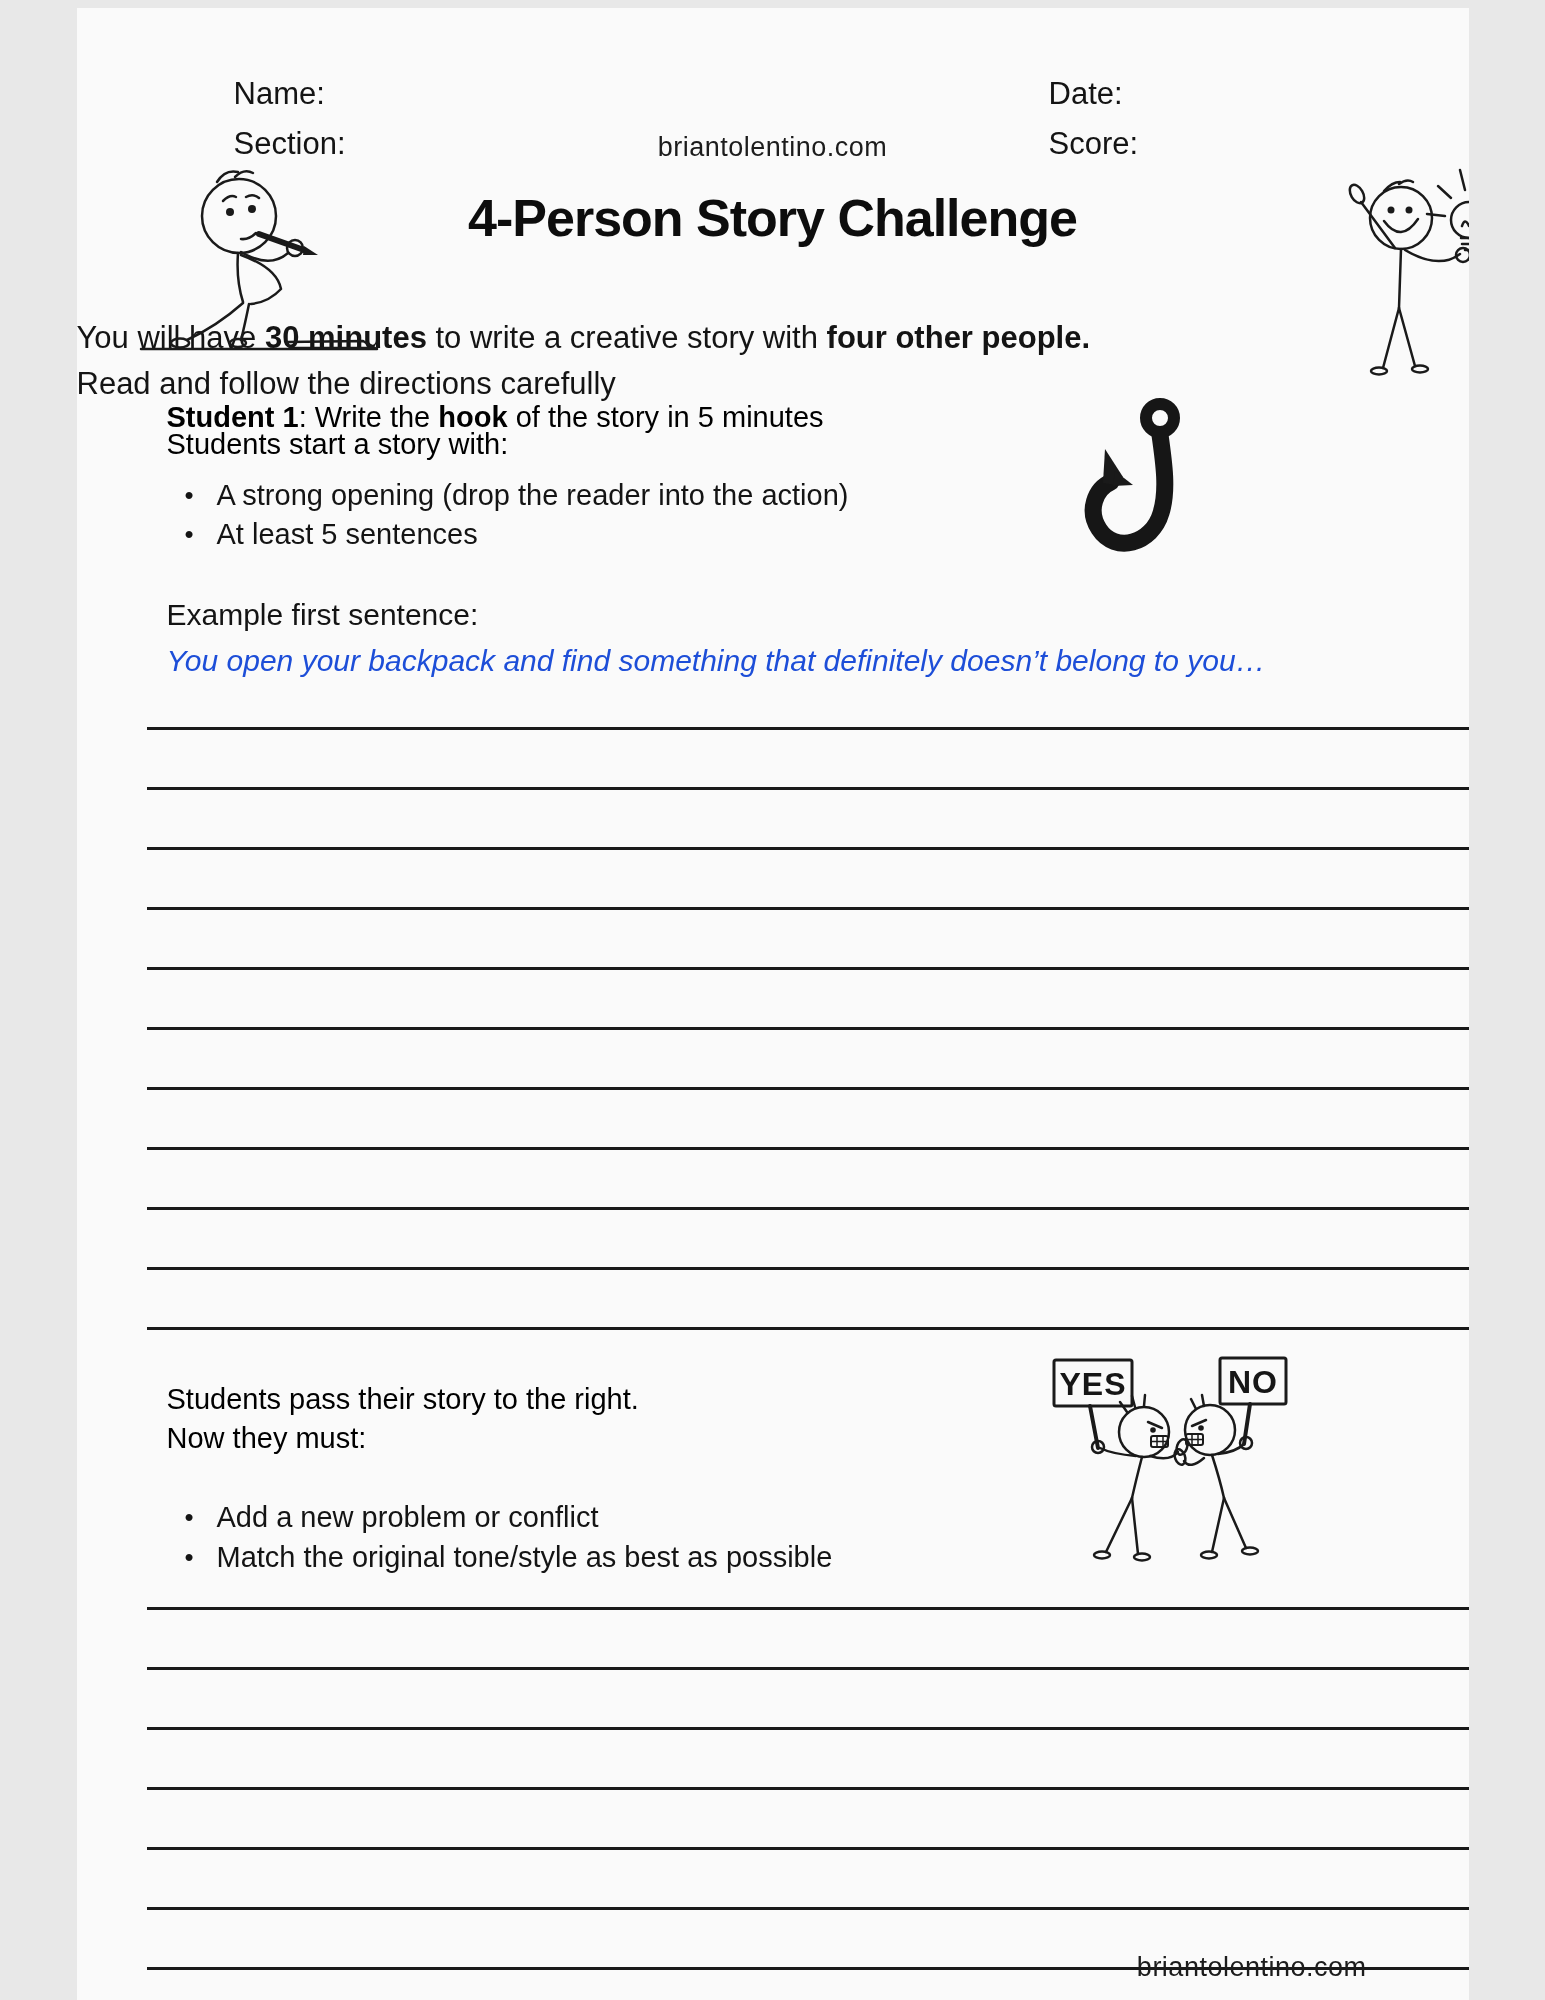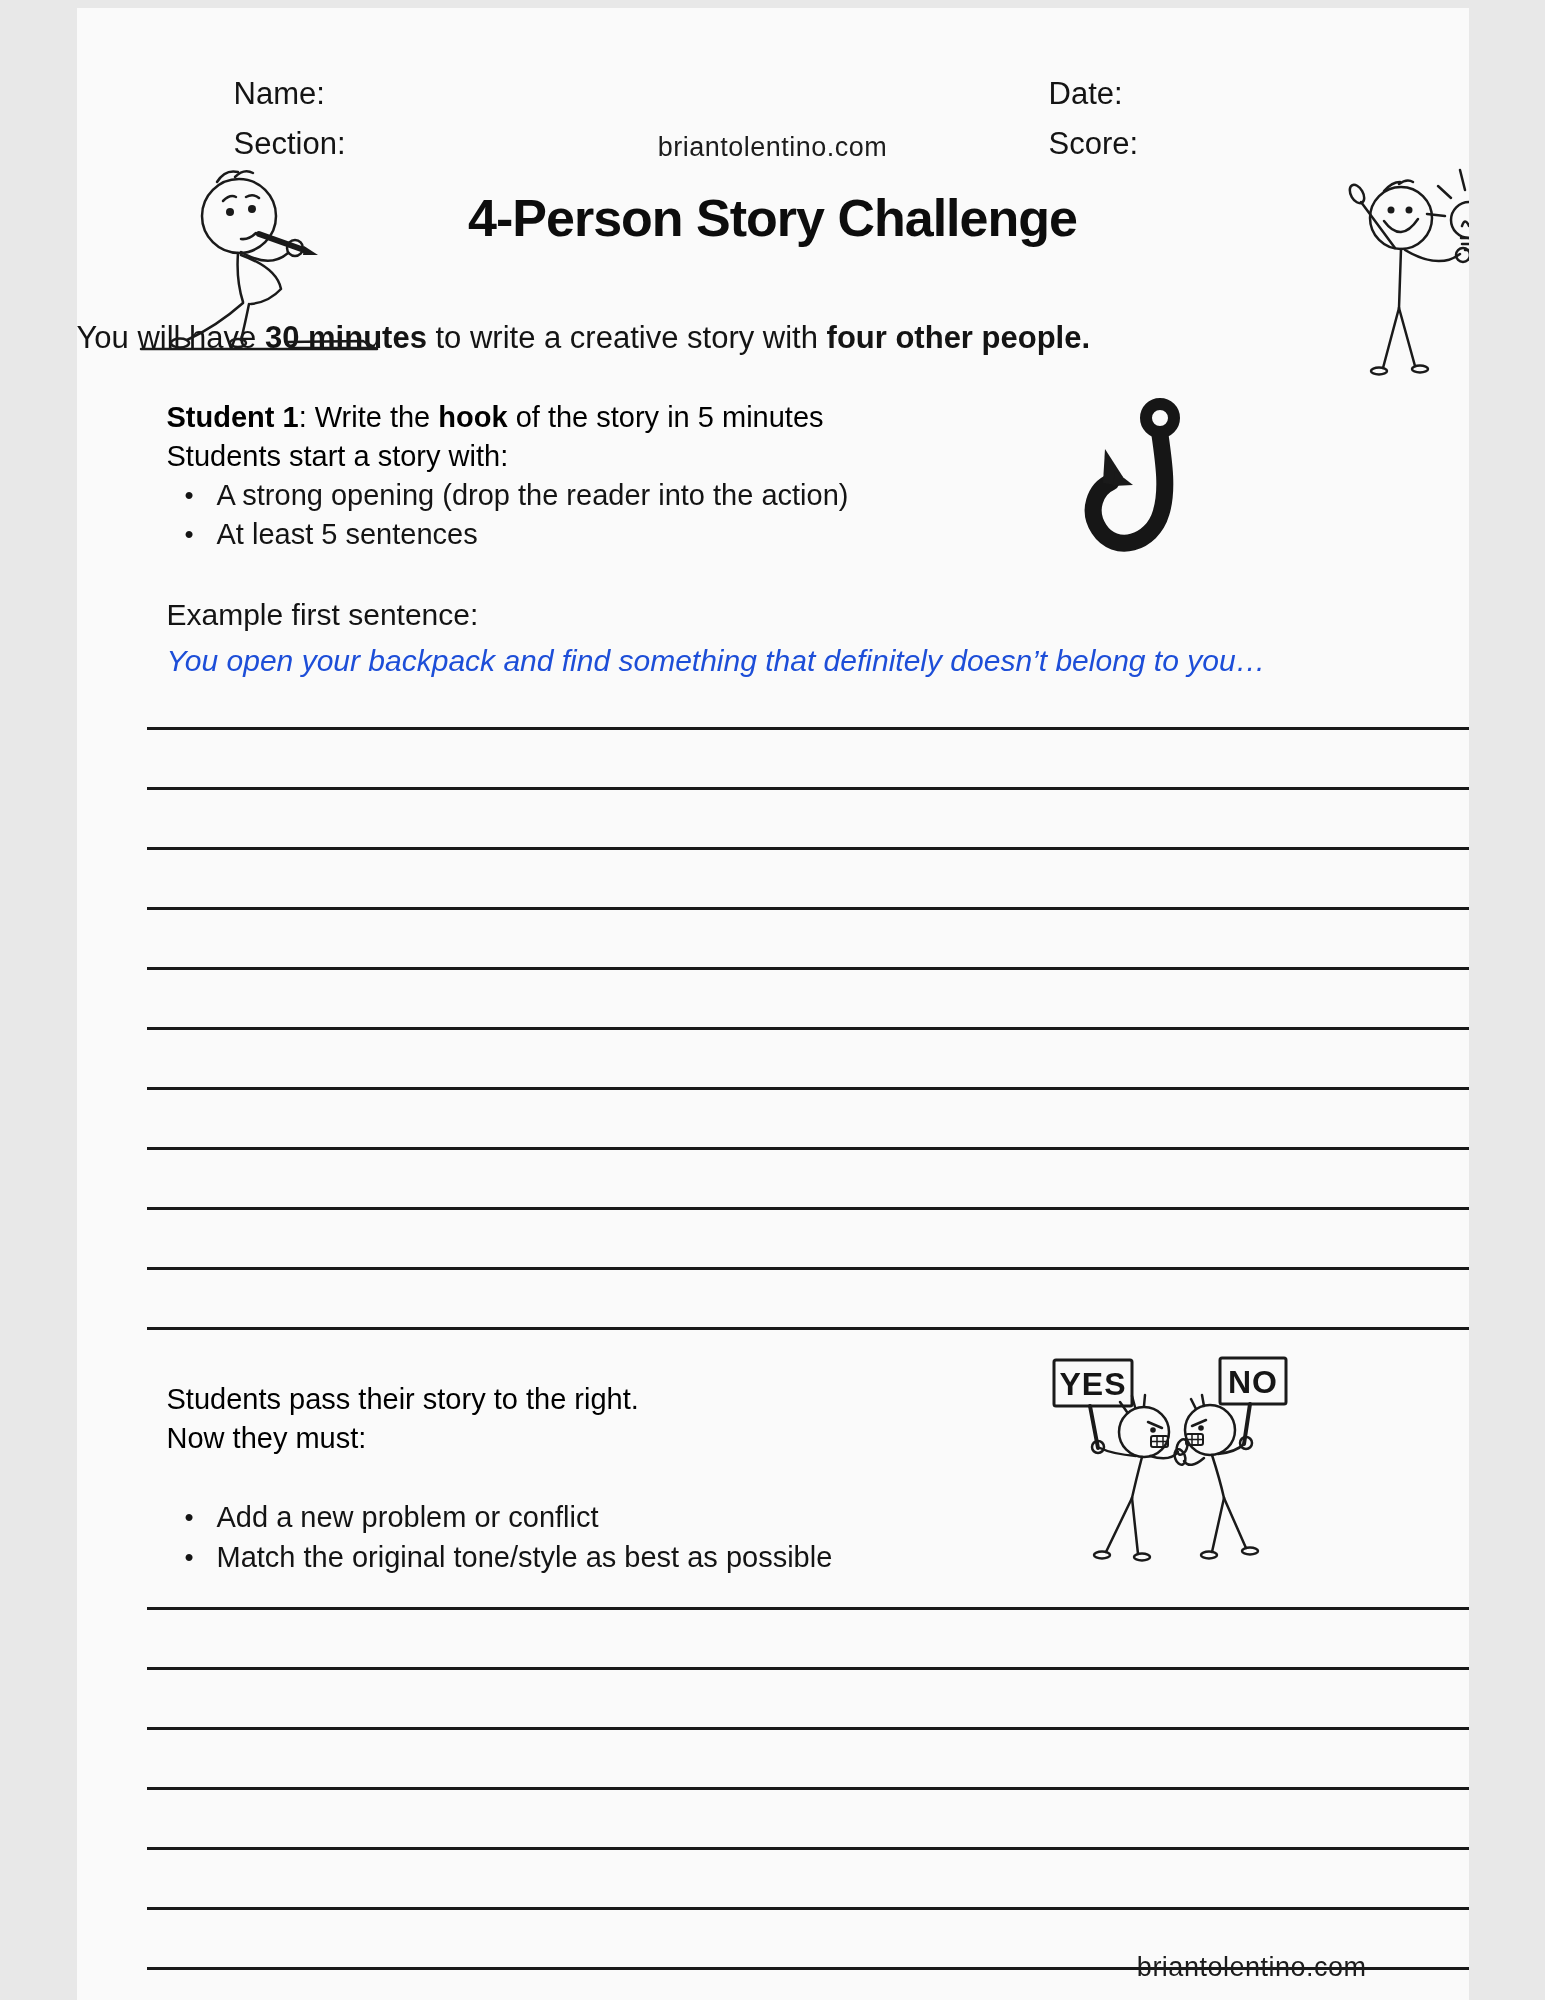--- a/index.html
+++ b/index.html
@@ -43,20 +43,21 @@
 <div class="page">
 
   <div class="abs hdr-label" style="left:157px;top:70px;">Name:</div>
   <div class="abs hdr-label" style="left:972px;top:70px;">Date:</div>
   <div class="abs hdr-label" style="left:157px;top:120px;">Section:</div>
   <div class="abs hdr-label" style="left:972px;top:120px;">Score:</div>
   <div class="abs site-top" style="top:124px;">briantolentino.com</div>
 
   <div class="abs title" style="top:180px;">4-Person Story Challenge</div>
   <div class="abs intro" style="top:312px;"><span>You will have </span><b>30 minutes</b><span> to write a creative story with </span><b>four other people.</b></div>
+  <div class="abs intro" style="top:358px;">Read and follow the directions carefully</div>
 
   <svg class="abs" style="left:60px;top:148px;" width="245" height="210" viewBox="0 0 245 210">
     <line class="sk" x1="4" y1="193" x2="240" y2="193"></line>
     <path class="sk" d="M150 186 L226 185 L238 192 L153 192 Z"></path>
     <circle class="sk" cx="102" cy="60" r="37"></circle>
     <path class="sk" d="M80 26 q8 -13 21 -10"></path>
     <path class="sk" d="M98 21 q9 -9 18 -4"></path>
     <path class="sk" d="M86 45 q7 -7 13 -4"></path>
     <path class="sk" d="M109 41 q7 -4 13 1"></path>
     <circle class="skf" cx="93" cy="56" r="4"></circle>
@@ -97,21 +98,21 @@
     <path class="sk" d="M66 90 Q100 110 121 94"></path>
     <circle class="sk" cx="124" cy="95" r="7"></circle>
     <path class="sk" d="M62 89 L60 148"></path>
     <path class="sk" d="M60 148 L44 208"></path>
     <path class="sk" d="M60 148 L76 206"></path>
     <ellipse class="sk" cx="40" cy="211" rx="8" ry="3.5"></ellipse>
     <ellipse class="sk" cx="81" cy="209" rx="8" ry="3.5"></ellipse>
   </svg>
 
   <div class="abs tblock" style="left:90px;top:390px;"><span class="bold">Student 1</span><span>: Write the </span><span class="bold">hook</span><span> of the story in 5 minutes</span></div>
-  <div class="abs tblock" style="left:90px;top:429px;text-align:right;">Students start a story with:</div>
+  <div class="abs tblock" style="left:90px;top:417px;text-align:right;">Students start a story with:</div>
   <div class="bullet-row" style="top:468px;"><span class="bdot">•</span><span>A strong opening (drop the reader into the action)</span></div>
   <div class="bullet-row" style="top:507px;"><span class="bdot">•</span><span>At least 5 sentences</span></div>
 
   <svg class="abs" style="left:998px;top:383px;" width="135" height="185" viewBox="0 0 135 185">
     <circle cx="85" cy="27" r="14" fill="none" stroke="#161616" stroke-width="12"></circle>
     <path d="M85 44 C89 72 93 100 86 122 C77 153 40 163 24 138 C12 120 20 98 36 91" fill="none" stroke="#161616" stroke-width="17" stroke-linecap="round"></path>
     <polygon class="skf" points="30,58 48,86 40,94 28,92" fill="#161616"></polygon>
     <polygon class="skf" points="40,80 58,94 38,95" fill="#161616"></polygon>
   </svg>
 

